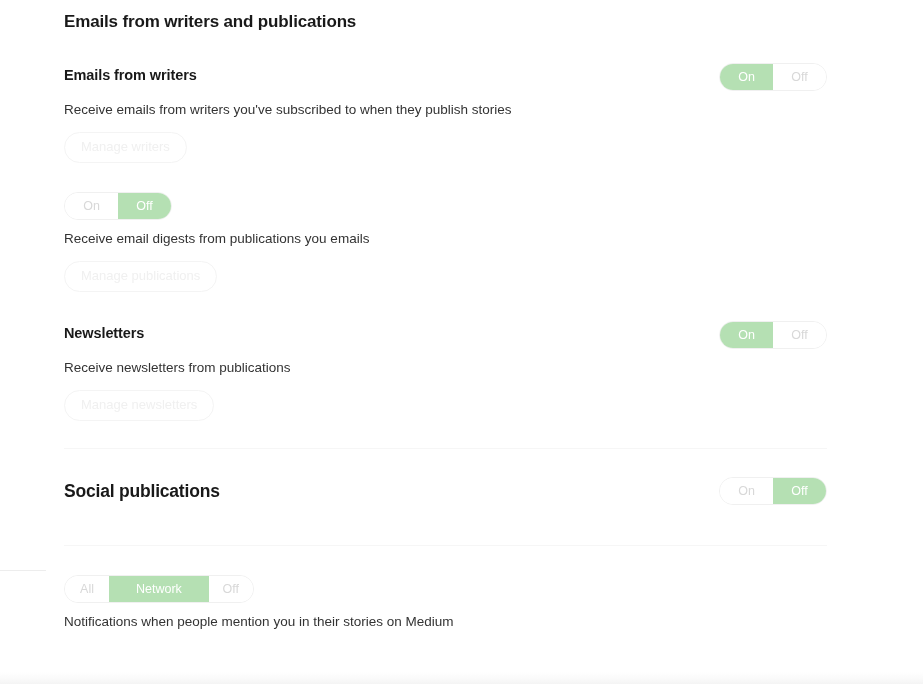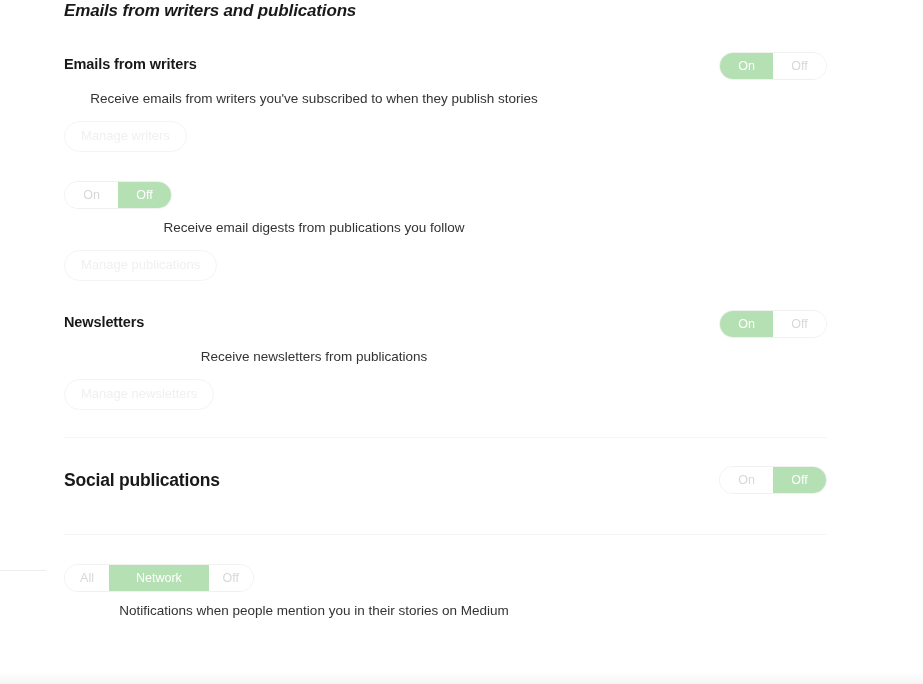--- a/index.html
+++ b/index.html
@@ -50,21 +50,21 @@
     width: 763px;
   }
 
   .section-title {
     font-size: 17px;
     font-weight: bold;
     line-height: 22px;
     color: #191919;
     letter-spacing: -0.15px;
     margin: 0;
-    font-style: italic;
+    padding-top: 11px;
   }
 
   .setting-row {
     position: relative;
     min-height: 40px;
   }
 
   .setting-head {
     display: flex;
     align-items: flex-start;
@@ -86,21 +86,20 @@
     letter-spacing: -0.2px;
   }
 
   .setting-desc {
     font-size: 13.5px;
     line-height: 20px;
     color: #333333;
     max-width: 500px;
     margin-top: 9px;
     font-weight: normal;
-    text-align: center;
   }
 
   
   .toggle {
     display: inline-flex;
     align-items: stretch;
     border: 1px solid #f0f0f0;
     border-radius: 999px;
     overflow: hidden;
     background: #ffffff;
@@ -197,21 +196,21 @@
 
     <div class="sp-2"></div>
 
     <div class="setting-row">
       <div class="setting-head">
         <div class="toggle two">
           <span class="seg">On</span>
           <span class="seg active">Off</span>
         </div>
       </div>
-      <div class="setting-desc">Receive email digests from publications you follow</div>
+      <div class="setting-desc">Receive email digests from publications you emails</div>
       <button class="manage-btn">Manage publications</button>
     </div>
 
     <div class="sp-3"></div>
 
     <div class="setting-row">
       <div class="setting-head">
         <div class="setting-label">Newsletters</div>
         <div class="toggle two">
           <span class="seg active">On</span>

